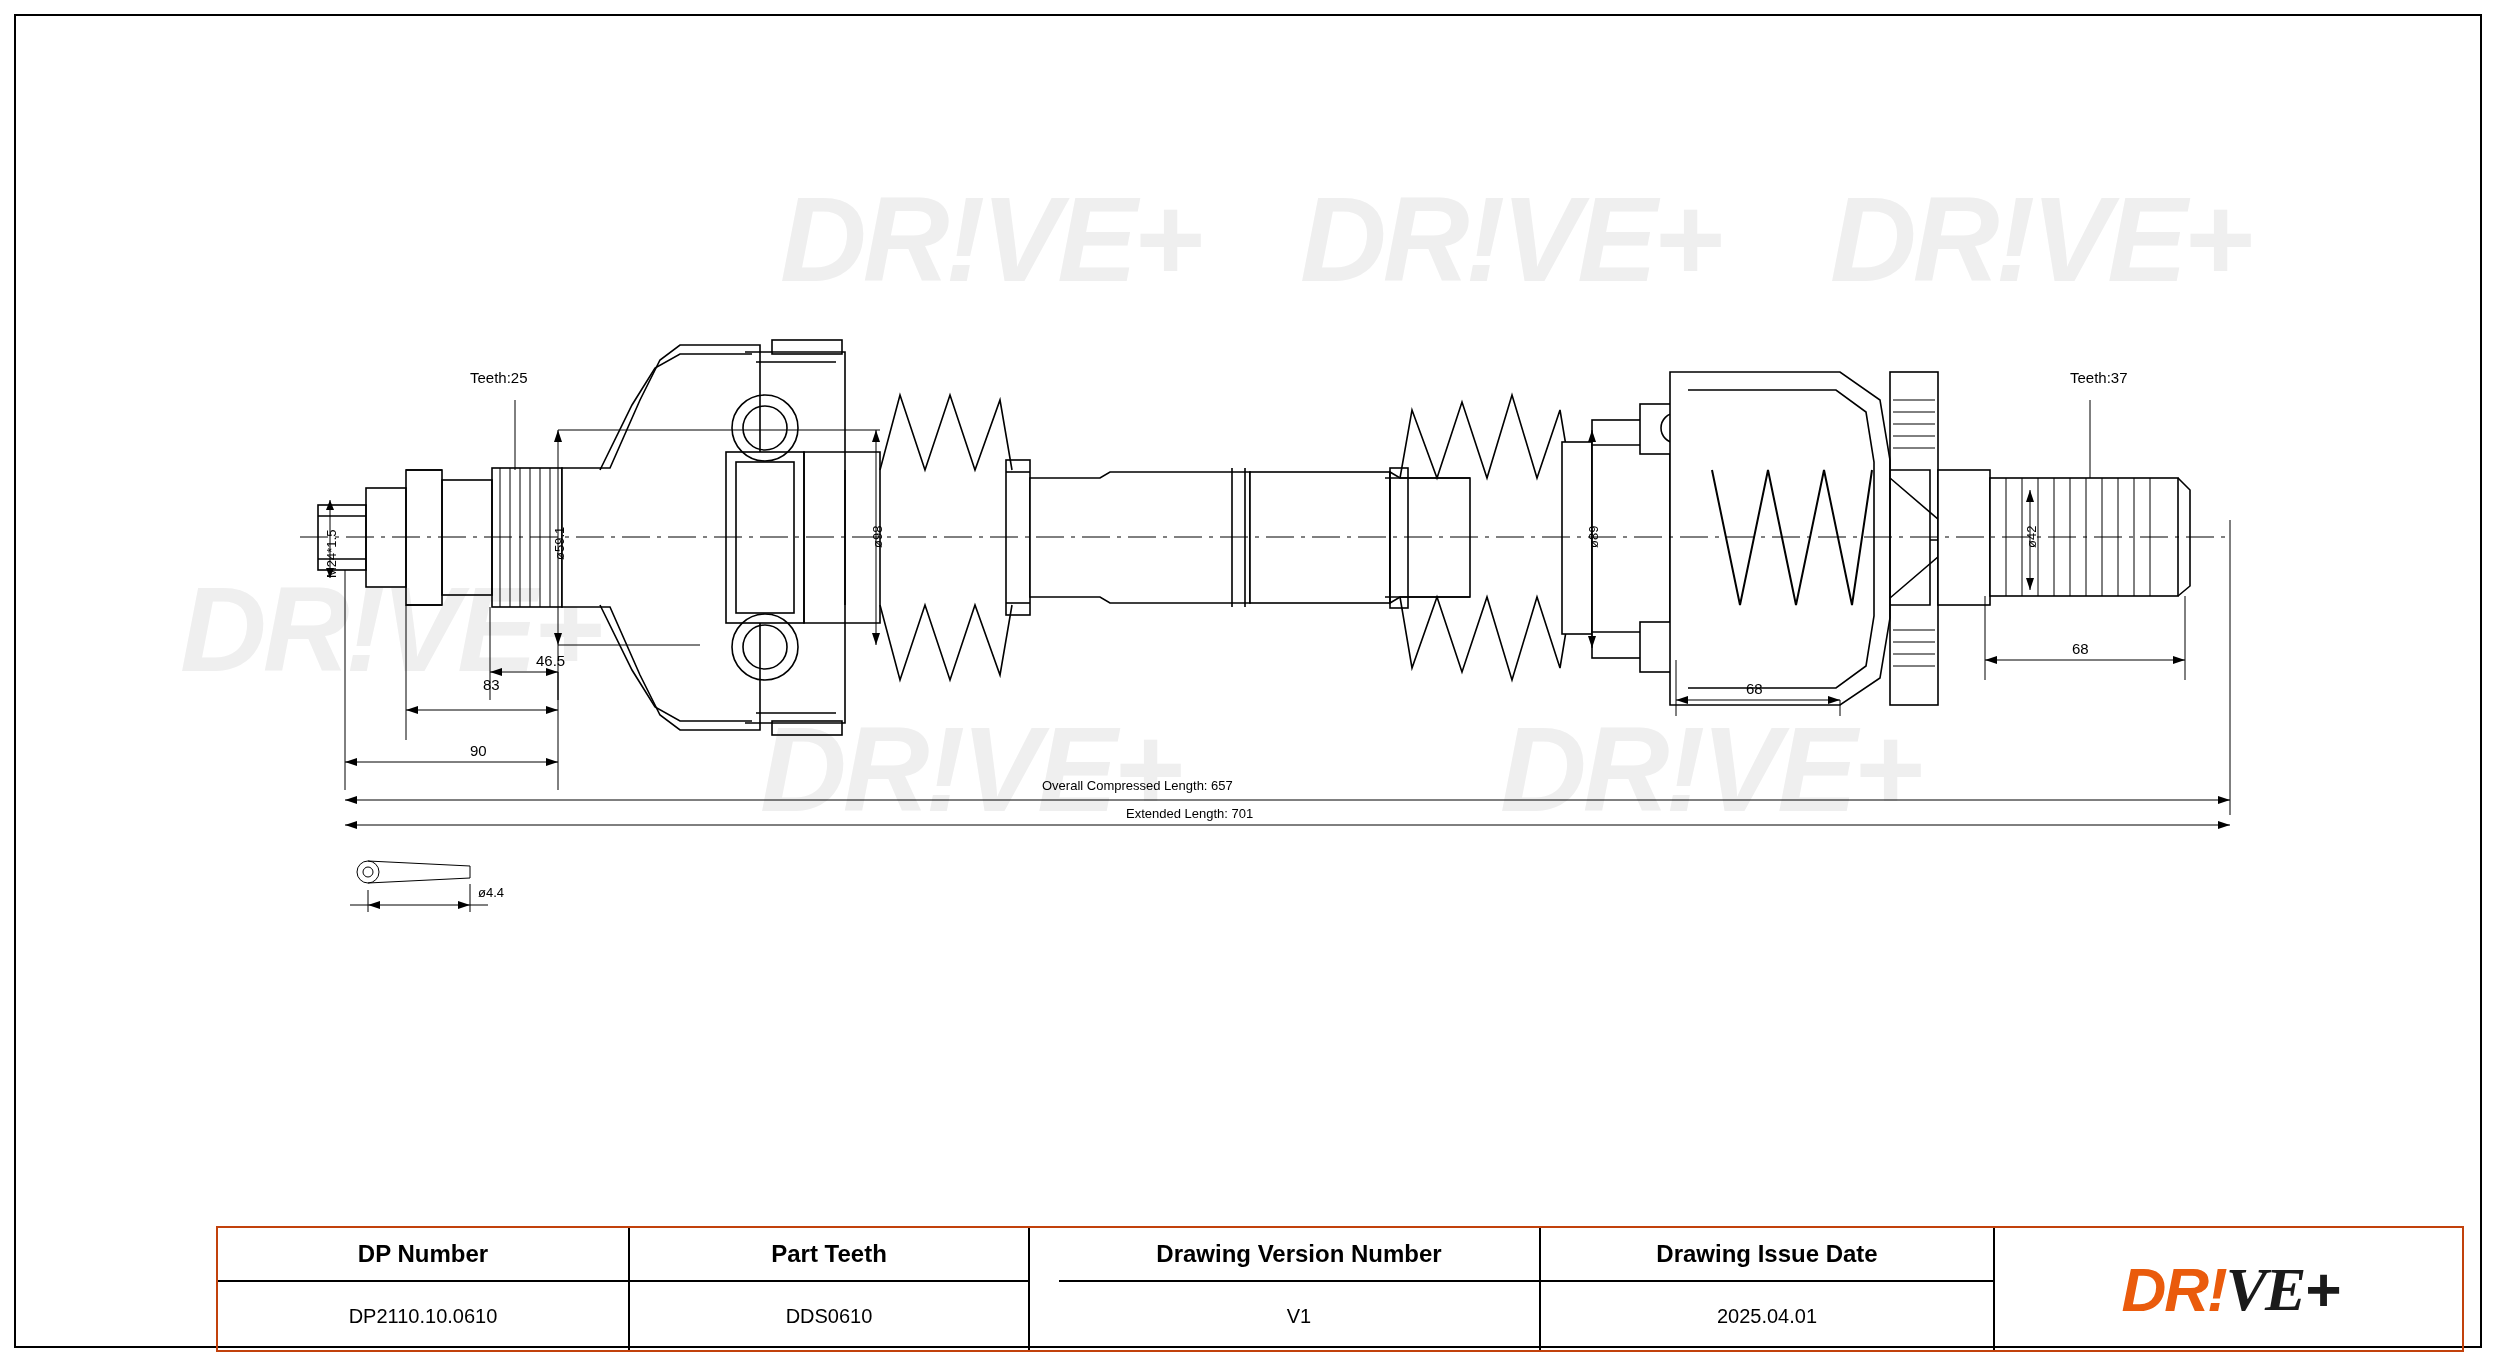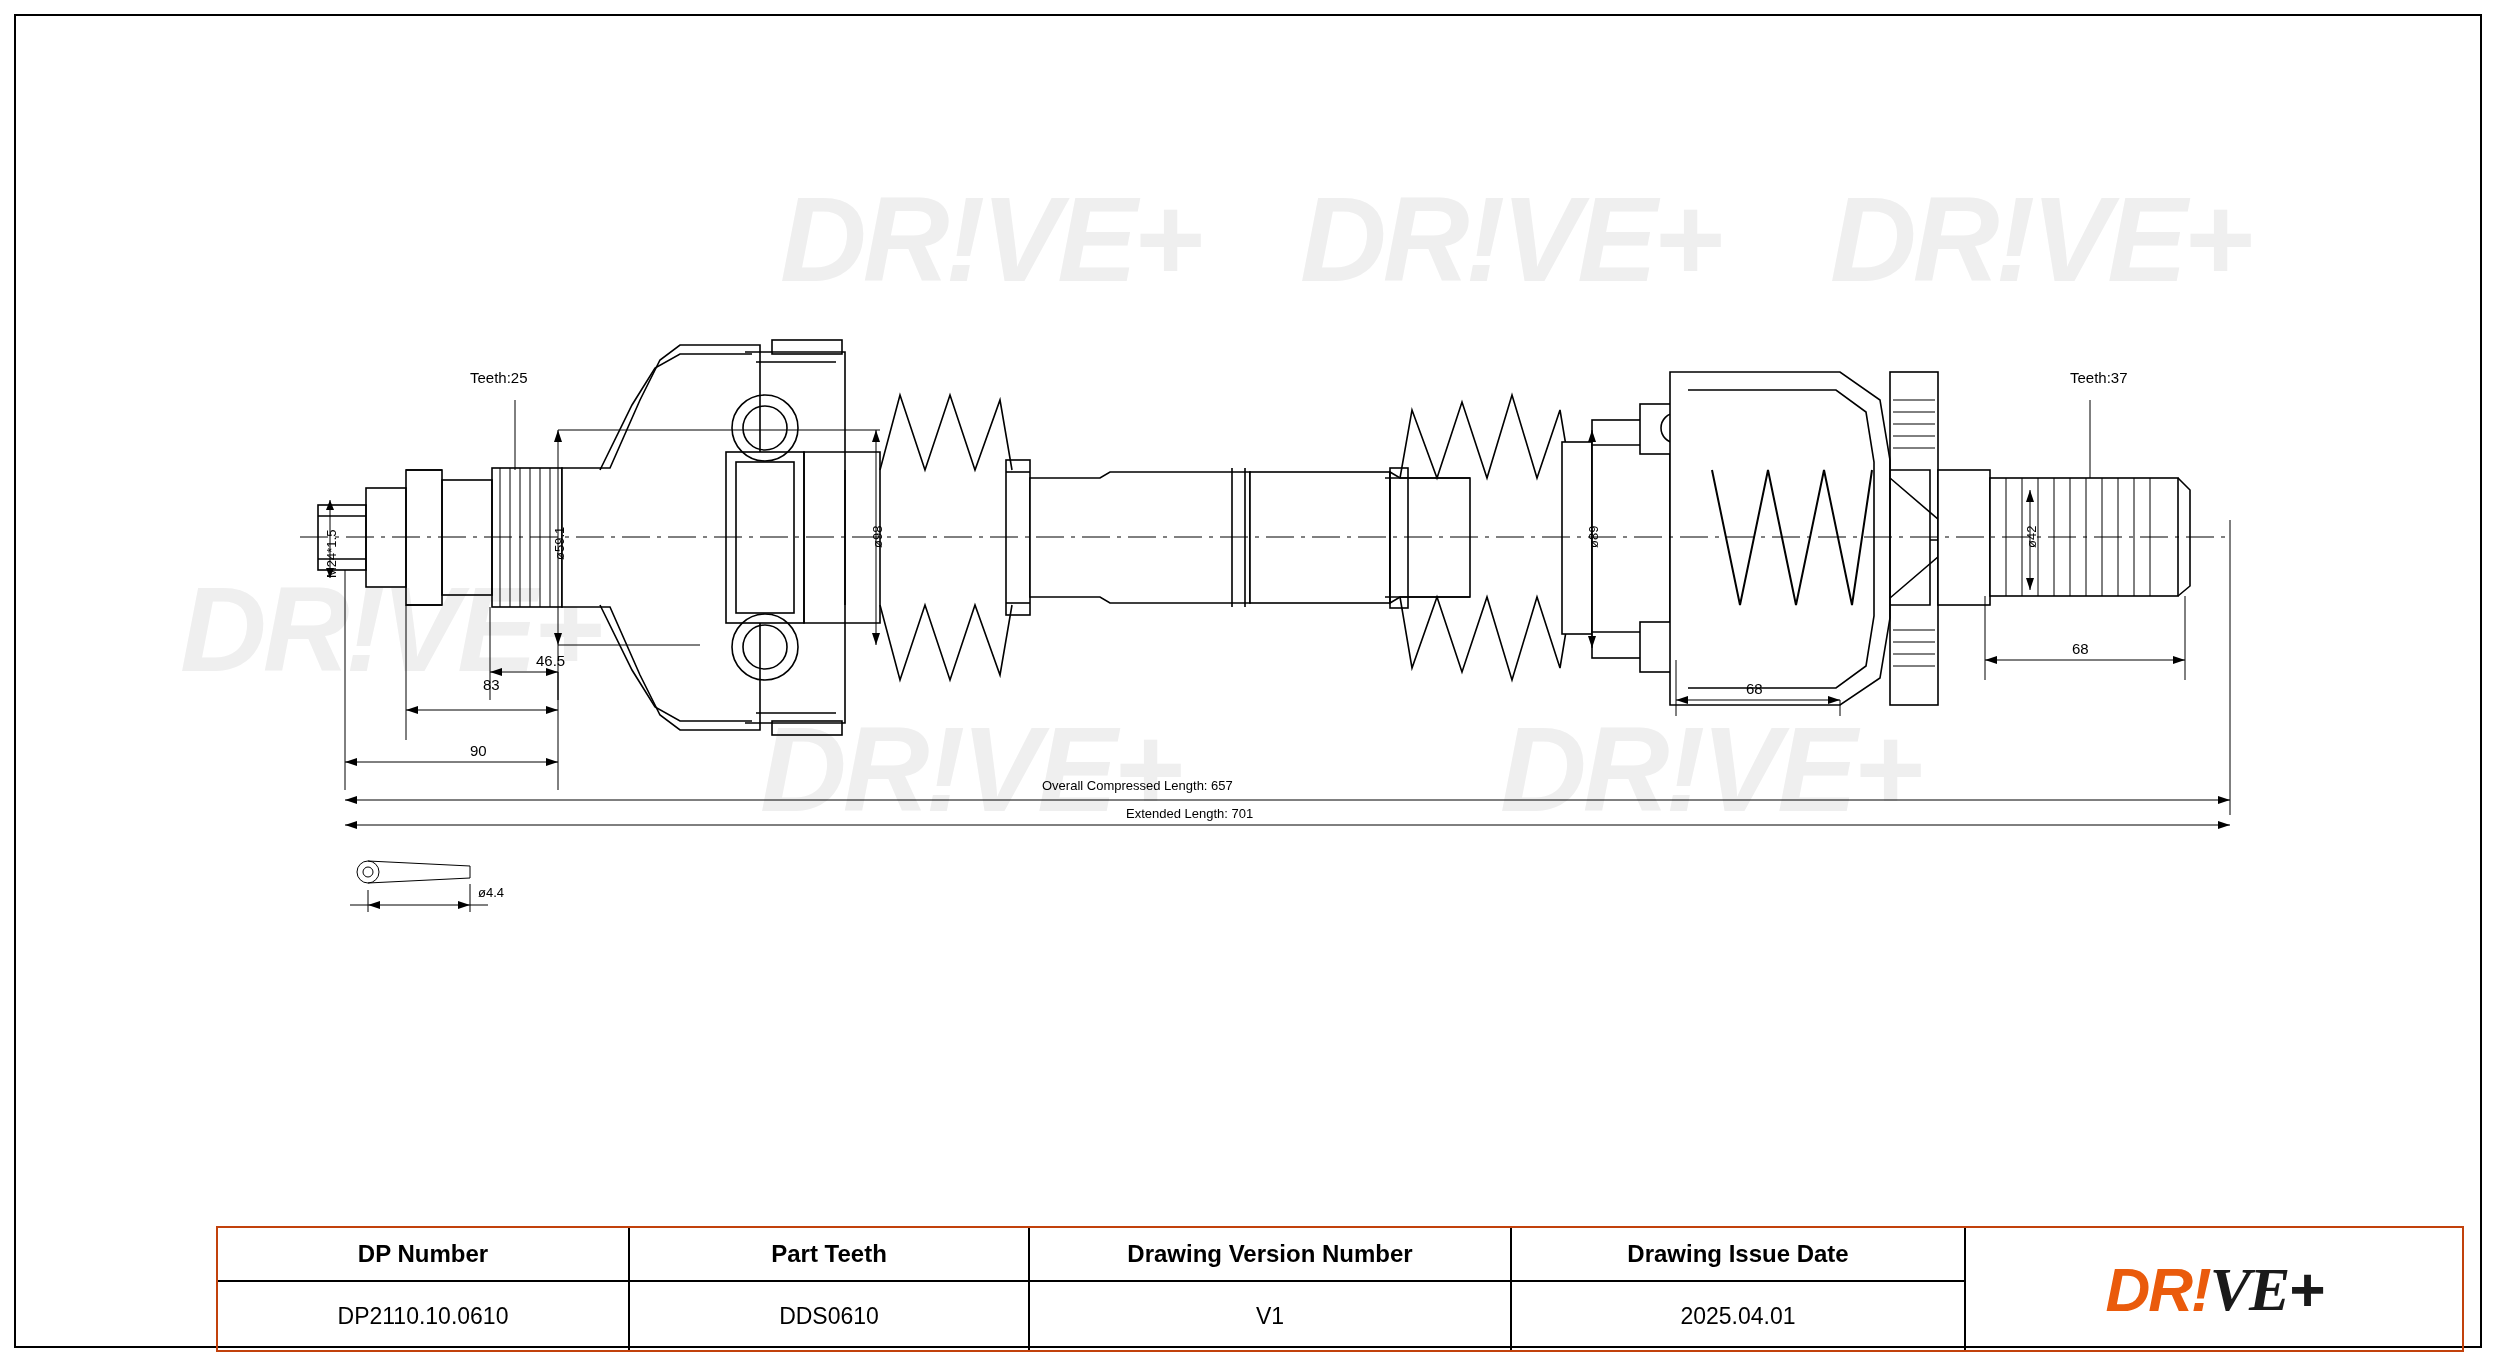--- a/index.html
+++ b/index.html
@@ -9,21 +9,21 @@
   .wm{position:absolute;font-family:"Liberation Sans",sans-serif;font-weight:bold;font-style:italic;color:#efefef;font-size:120px;letter-spacing:-4px;white-space:nowrap;user-select:none;}
   svg.draw{position:absolute;left:0;top:0;width:2500px;height:1363px;}
   .dimtxt{position:absolute;font-size:15px;font-family:"Liberation Sans",sans-serif;color:#000;white-space:nowrap;}
   .dimtxt.small{font-size:13px;}
   .vert{transform-origin:left top;}
   
   .tblock{position:absolute;left:216px;top:1226px;width:2248px;height:126px;border:2px solid #c2410c;box-sizing:border-box;display:flex;}
   .tb-col{border-right:2px solid #000;box-sizing:border-box;display:flex;flex-direction:column;}
   .tb-col:last-child{border-right:none;}
   .tb-head{height:54px;display:flex;align-items:center;justify-content:center;border-bottom:2px solid #000;font-size:24px;font-weight:bold;box-sizing:border-box;}
-  .tb-val{flex:1;display:flex;align-items:center;justify-content:center;font-size:23px;box-sizing:border-box;}
+  .tb-val{flex:1;display:flex;align-items:center;justify-content:center;font-size:20px;box-sizing:border-box;}
   .logo-cell{flex:1 0 470px;display:flex;align-items:center;justify-content:center;}
   .logo{font-family:"Liberation Sans",sans-serif;font-weight:bold;font-style:italic;font-size:62px;letter-spacing:-2px;display:flex;align-items:flex-end;}
   .logo .dr{color:#ea5b0c;}
   .logo .ex{color:#ea5b0c;}
   .logo .ve{color:#1a1a1a;font-family:Liberation Serif, serif;}
   .logo .plus{color:#1a1a1a;}
 </style>
 </head>
 <body>
 
@@ -252,21 +252,21 @@
 
   <div class="tblock">
     <div class="tb-col" style="flex:0 0 412px;">
       <div class="tb-head">DP Number</div>
       <div class="tb-val">DP2110.10.0610</div>
     </div>
     <div class="tb-col" style="flex:0 0 400px;">
       <div class="tb-head">Part Teeth</div>
       <div class="tb-val">DDS0610</div>
     </div>
-    <div class="tb-col" style="flex:0 0 482px;">
+    <div class="tb-col" style="flex:0 0 482px;margin-left:29px;">
       <div class="tb-head">Drawing Version Number</div>
       <div class="tb-val">V1</div>
     </div>
     <div class="tb-col" style="flex:0 0 454px;">
       <div class="tb-head">Drawing Issue Date</div>
       <div class="tb-val">2025.04.01</div>
     </div>
     <div class="logo-cell">
       <div class="logo">
         <span class="dr">DR</span>

